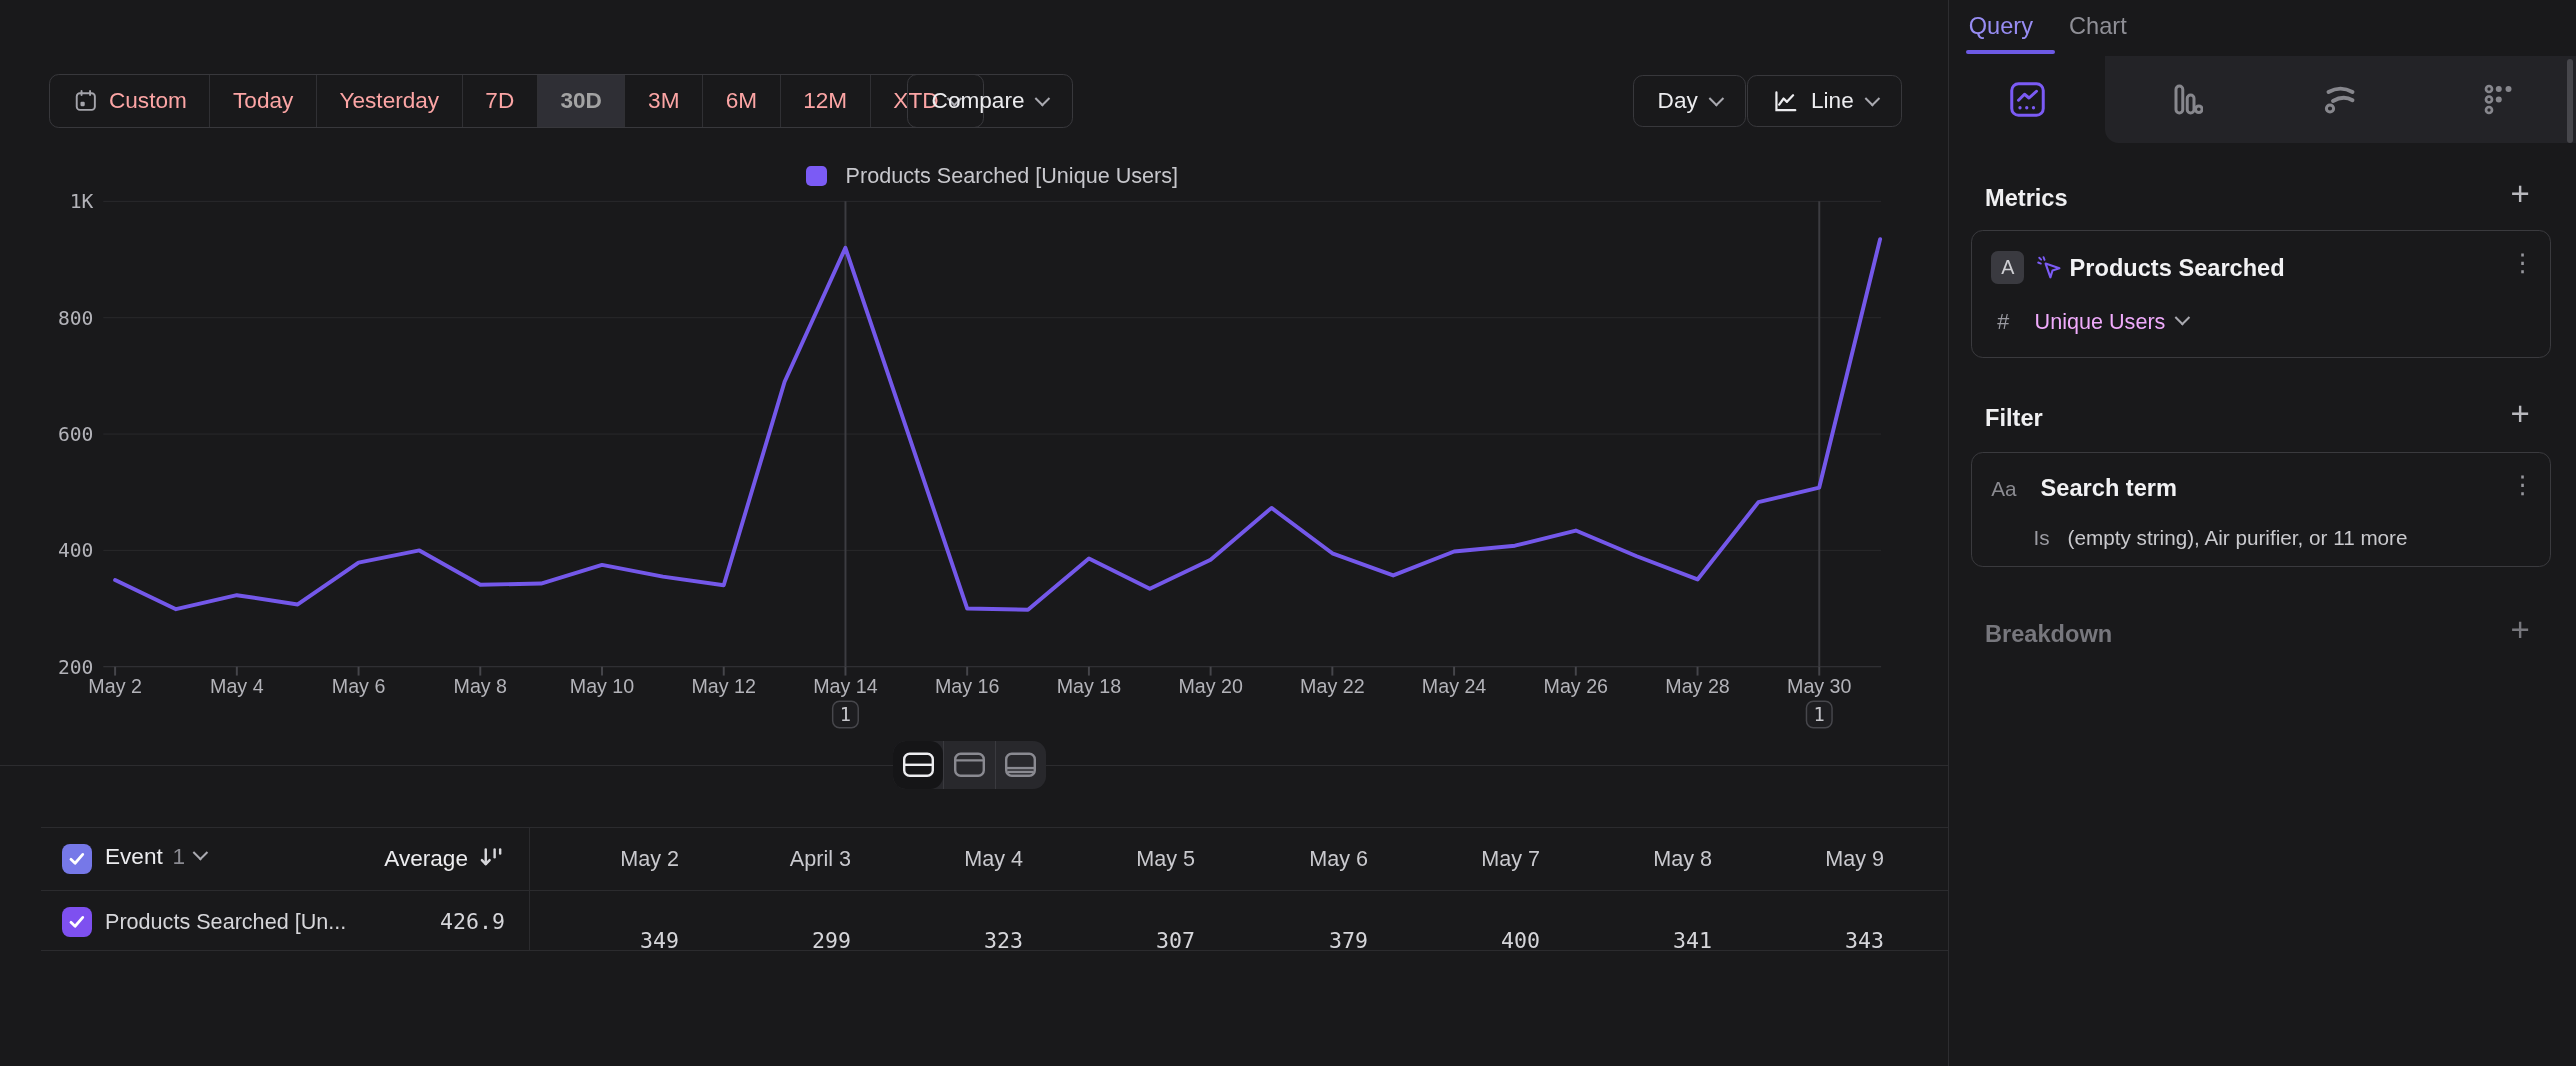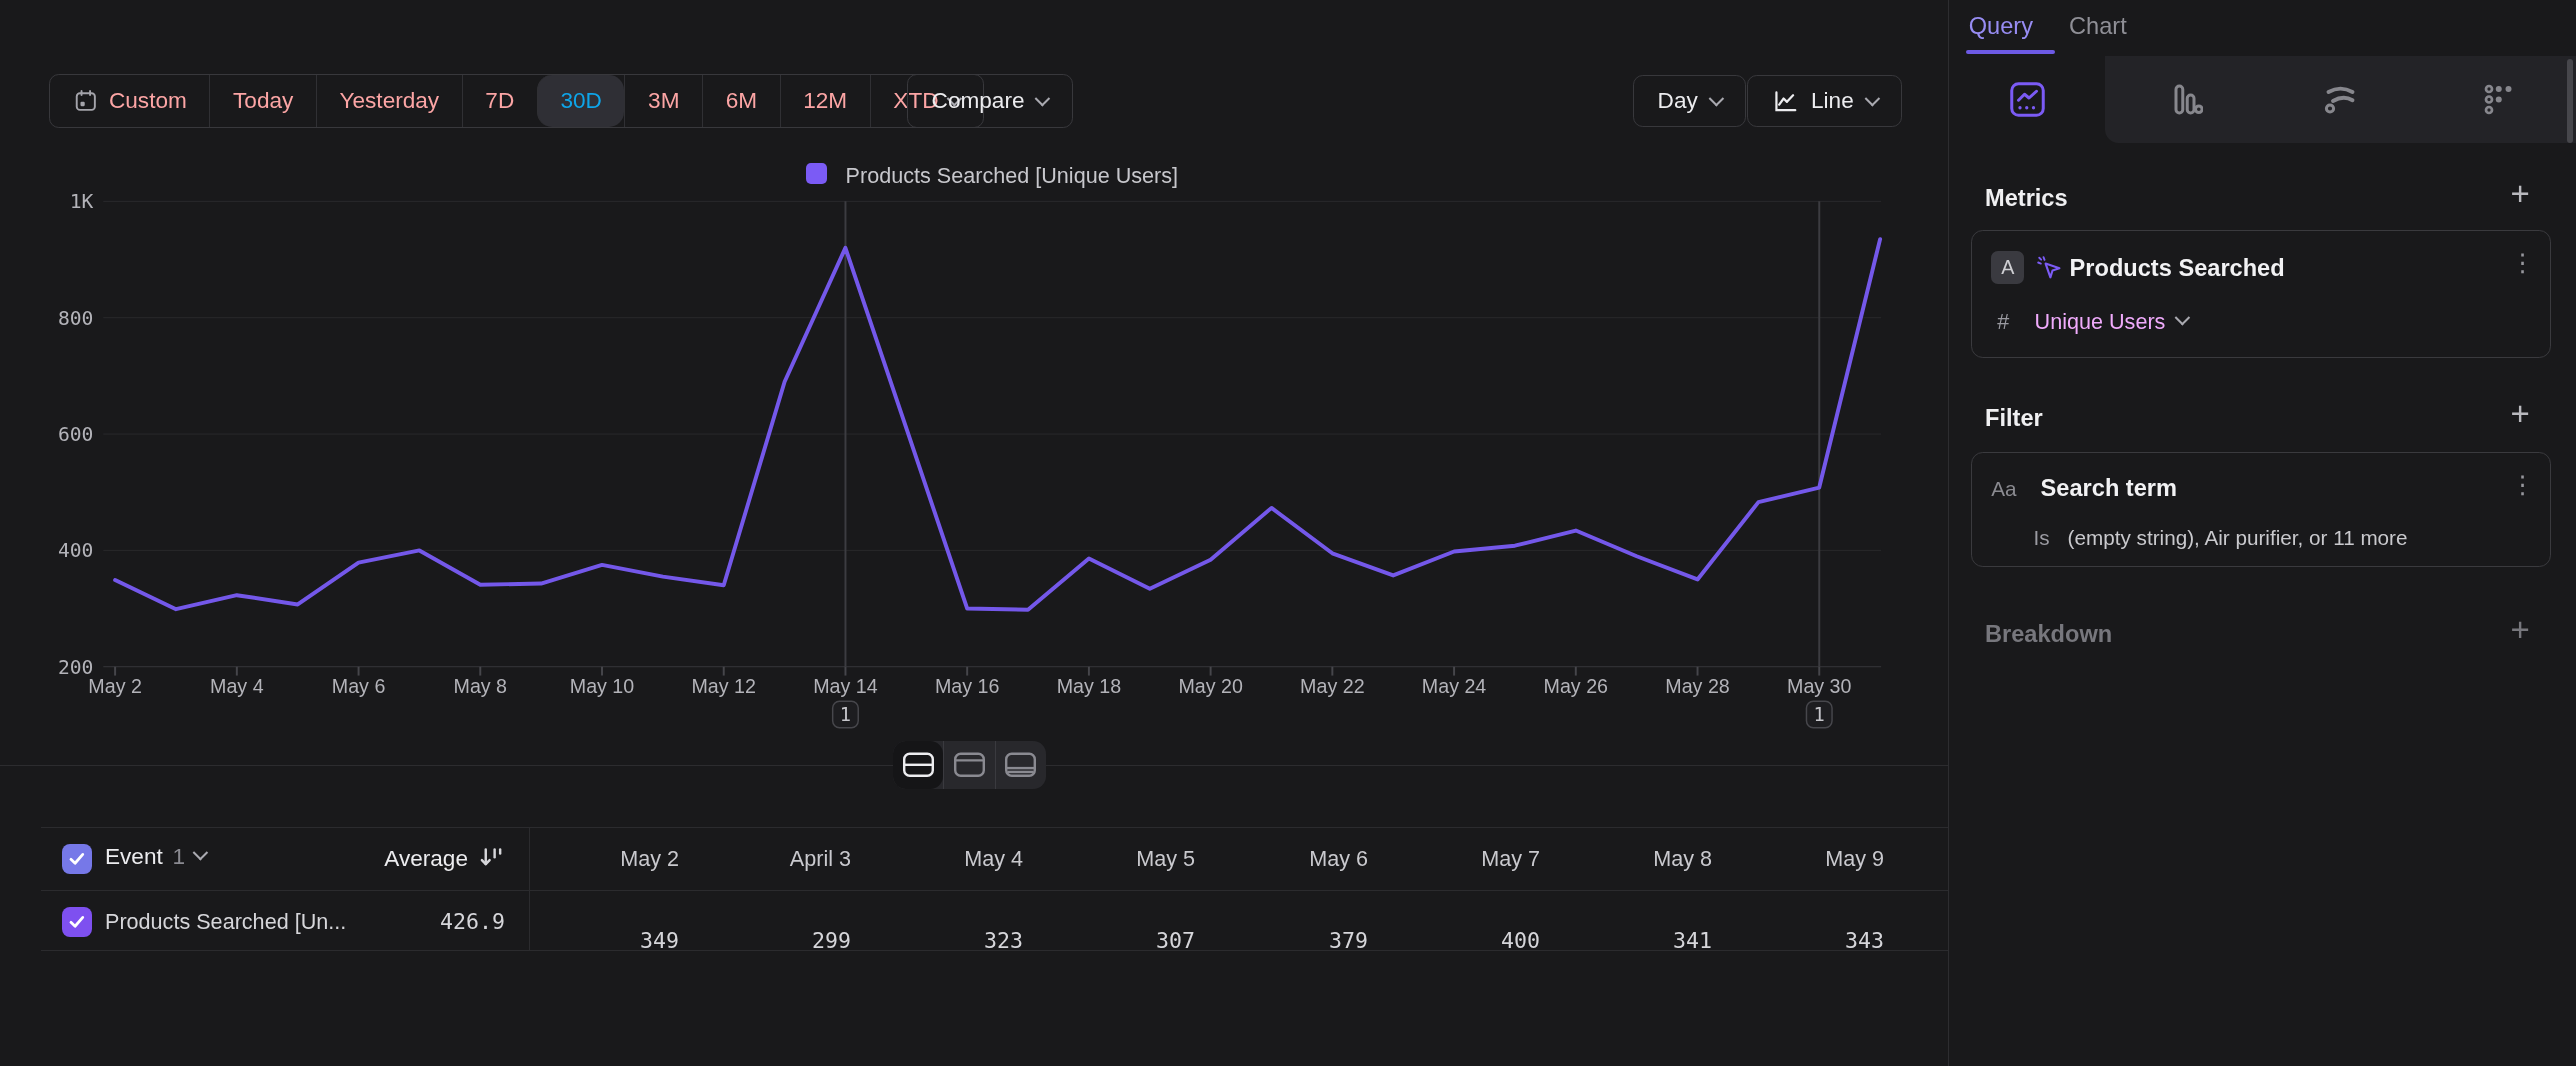--- a/index.html
+++ b/index.html
@@ -21,35 +21,35 @@
     position:absolute; left:49px; top:74px; height:54px;
     display:inline-flex; align-items:stretch;
     border:1px solid #38383c; border-radius:9.8px; overflow:hidden;
   }
   .range-btn {
     display:flex; align-items:center; gap:10.8px;
     padding:0 22.6px; font-size:22.6px; color:#fca5a5;
     border-left:1px solid #303034; cursor:pointer; white-space:nowrap;
   }
   .range-btn:first-child { border-left:none; }
-  .range-btn.active { background:#2f2f35; color:#0ea5e9; font-weight:400;border-radius:15px; }
+  .range-btn.active { background:#2f2f35; color:#a3a3a3; font-weight:700; }
   .btn {
     position:absolute; height:54px; display:inline-flex; align-items:center; gap:12.8px;
     border:1px solid #38383c; border-radius:9.8px; padding:0 23.6px;
     font-size:22.6px; color:#ececef;
   }
   .chev {
     width:10.8px; height:10.8px; border-right:2.5px solid #a9a9b0; border-bottom:2.5px solid #a9a9b0;
     transform:rotate(45deg) translate(-2px,-2px); flex:0 0 auto;
   }
 
   
   .legend {
     position:absolute; left:103px; top:163px; width:1778px;
-    display:flex; justify-content:center; align-items:flex-start; gap:19px;
+    display:flex; justify-content:center; align-items:center; gap:19px;
   }
   .legend-swatch { width:20.7px; height:20.7px; border-radius:4.9px; }
   .legend-label { font-size:21.6px; color:#c7c7cc; }
 
   
   svg.chart { position:absolute; left:0; top:157px; }
   .grid-line { stroke:#29292c; stroke-width:1; }
   .grid-line.base { stroke:#37373b; }
   .tick-line { stroke:#46464b; stroke-width:2; }
   .ann-line { stroke:#3c3c41; stroke-width:2; }

